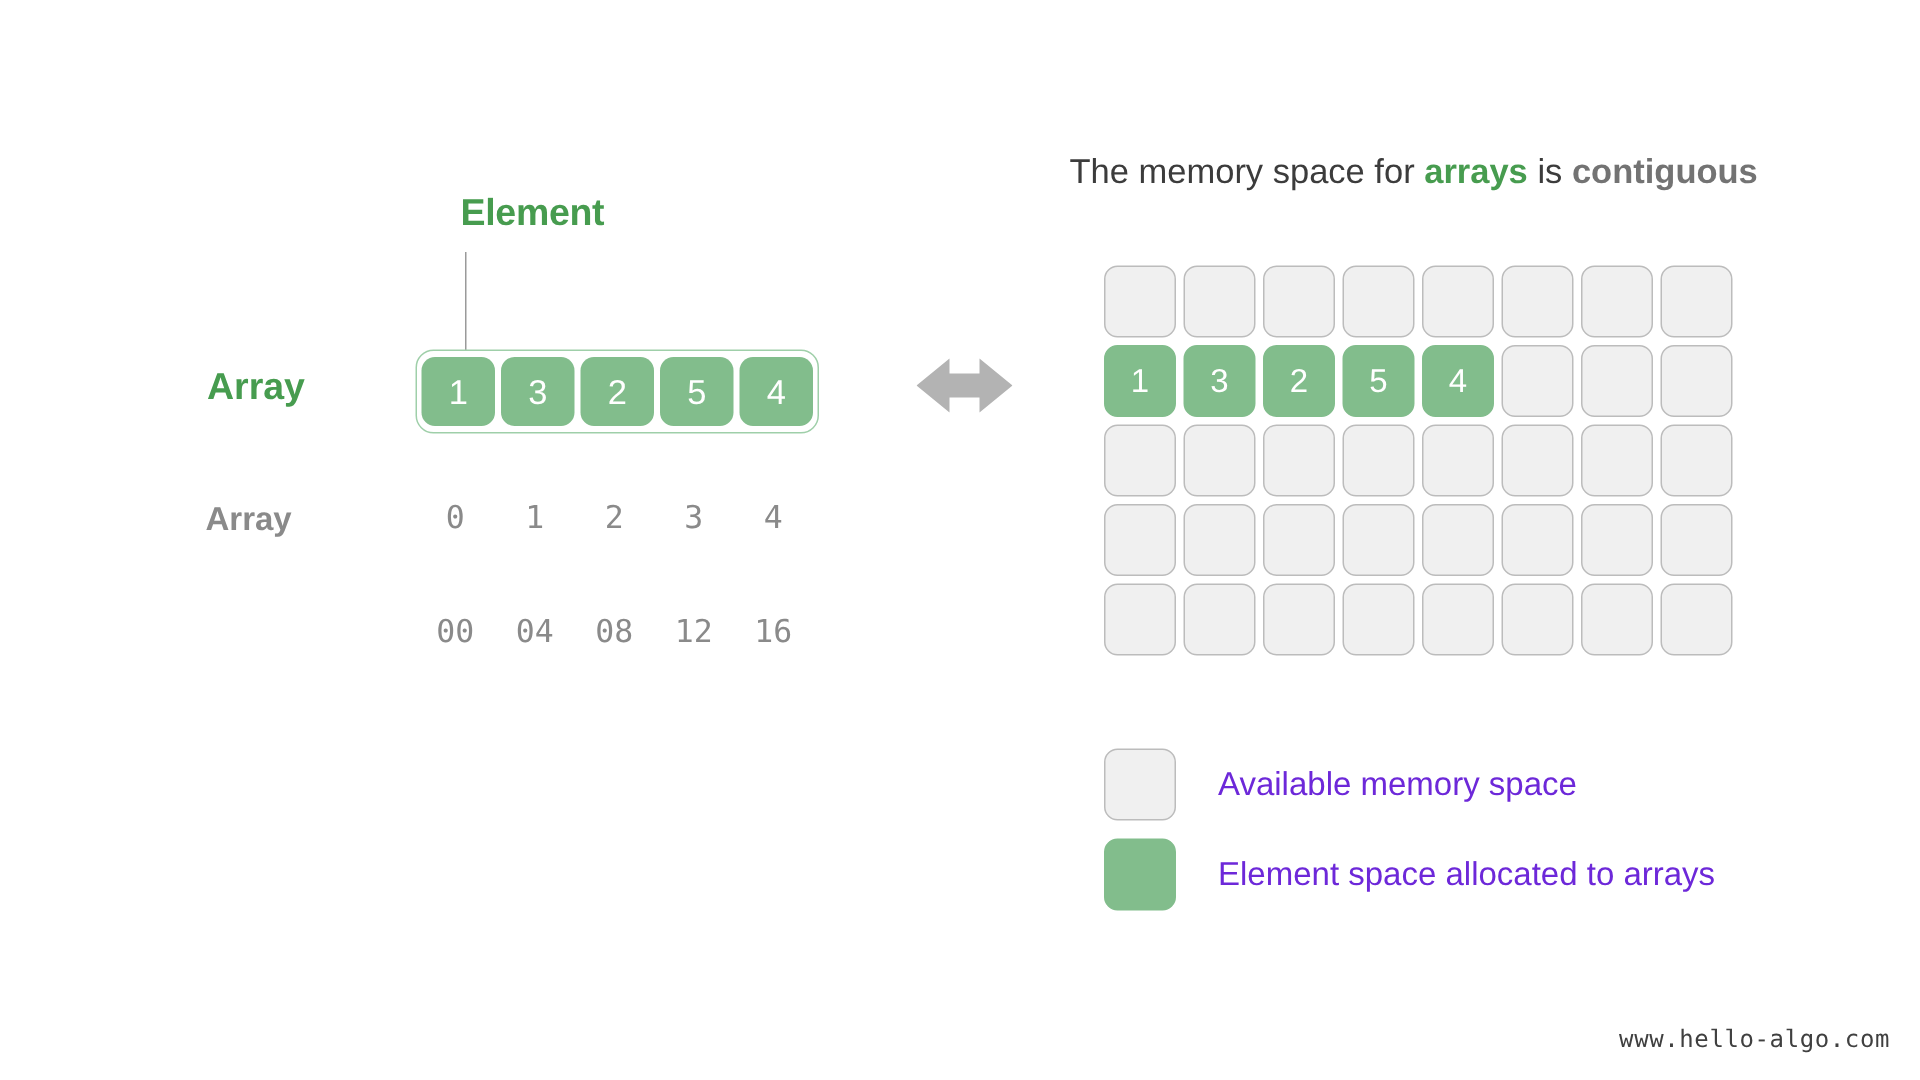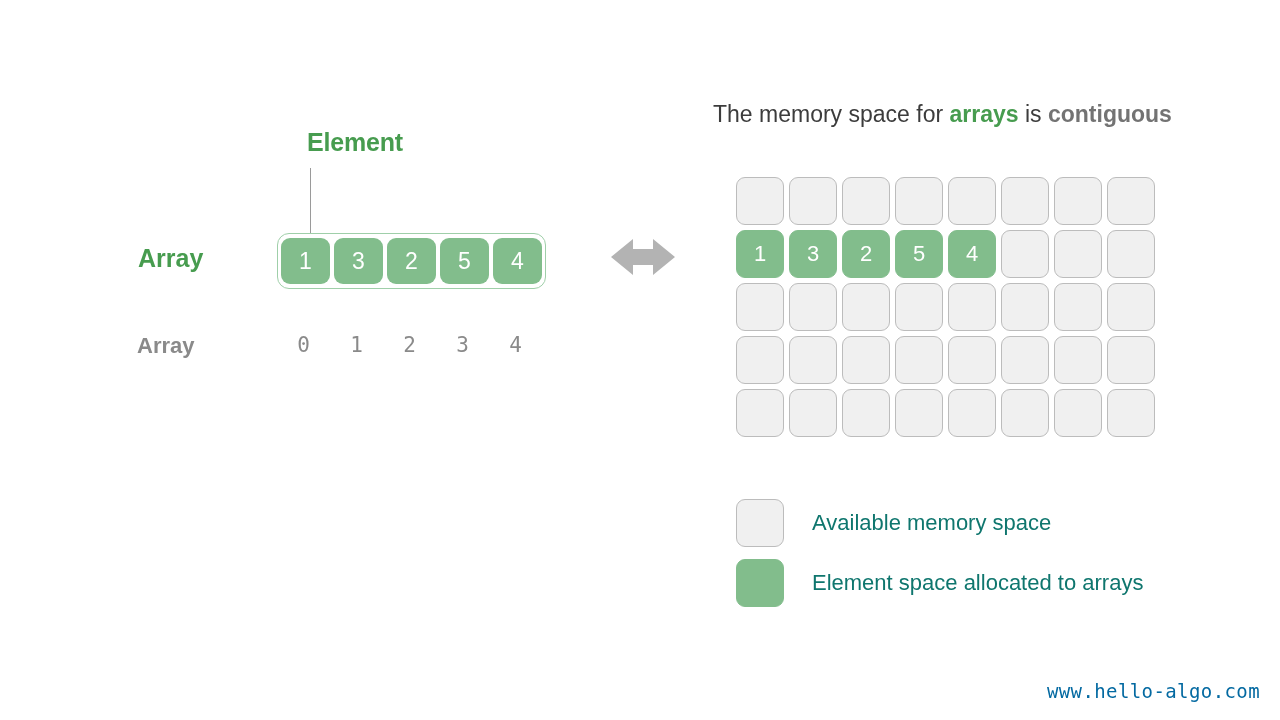--- a/index.html
+++ b/index.html
@@ -145,31 +145,31 @@
     width: 48px; height: 48px;
     border-radius: 9px;
     box-sizing: border-box;
     flex: none;
   }
   .legend-swatch.free { background: #f0f0f0; border: 1.5px solid #bcbcbc; }
   .legend-swatch.used { background: #82bd8c; border: 1.5px solid #82bd8c; }
   .legend-text {
     margin-left: 28px;
     font-size: 22px;
-    color: #0f766e;
+    color: #6d28d9;
     white-space: nowrap;
   }
 
   
   #watermark {
     position: absolute;
     right: 20px; bottom: 18px;
     font-family: "DejaVu Sans Mono", monospace;
-    font-size: 19px;
-    color: #0369a1;
+    font-size: 16px;
+    color: #404040;
     letter-spacing: 0.4px;
   }
 </style>
 </head>
 <body>
 
 <div id="left-panel">
 
   <div id="element-label">Element</div>
 
@@ -187,20 +187,27 @@
 
   <div id="index-label">Array</div>
   <div class="num-row" id="index-row">
     <div class="num-cell">0</div>
     <div class="num-cell">1</div>
     <div class="num-cell">2</div>
     <div class="num-cell">3</div>
     <div class="num-cell">4</div>
   </div>
 
+  <div class="num-row" id="memloc-row">
+    <div class="num-cell">00</div>
+    <div class="num-cell">04</div>
+    <div class="num-cell">08</div>
+    <div class="num-cell">12</div>
+    <div class="num-cell">16</div>
+  </div>
 
   <svg id="double-arrow" viewBox="0 0 64 42">
     <path d="M0 21 L22 3 L22 13 L42 13 L42 3 L64 21 L42 39 L42 29 L22 29 L22 39 Z" fill="#b3b3b3"></path>
   </svg>
 </div>
 
 <div id="right-panel">
 
   <div id="memory-title">
     <span>The memory space for </span><span class="accent">arrays</span><span> is </span><span class="strong">contiguous</span>

